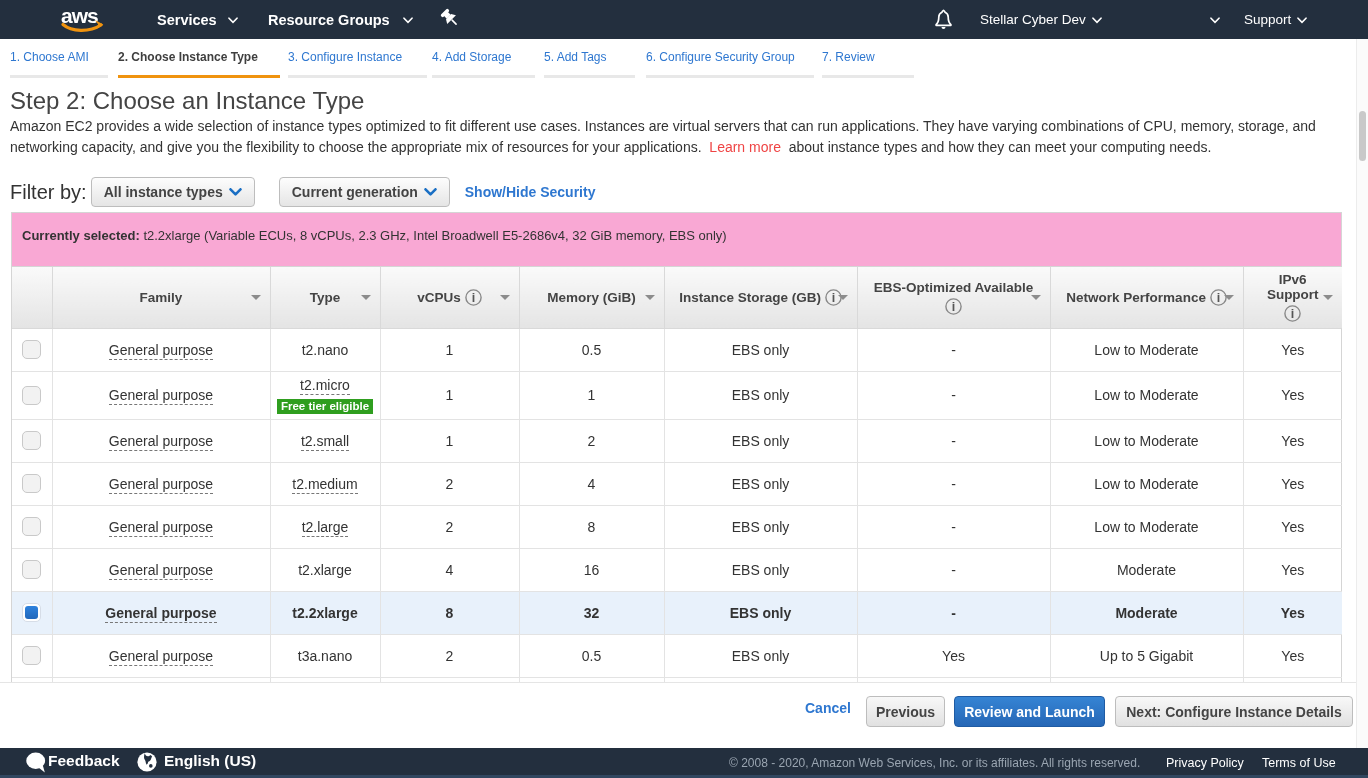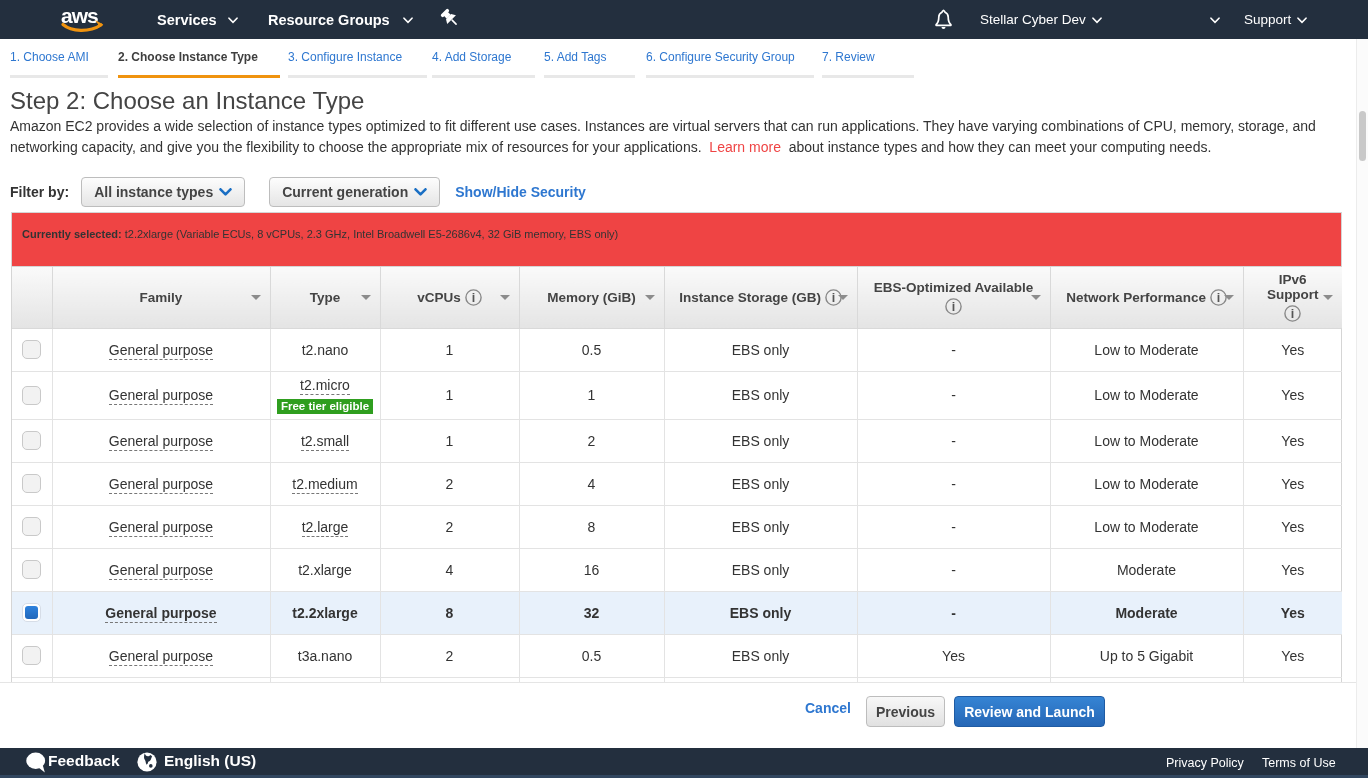--- a/index.html
+++ b/index.html
@@ -16,28 +16,28 @@
 .tab { display:inline-block; font-size:12px; color:#2e77d0; text-align:left; padding-bottom:11px; border-bottom:3px solid #e8e8e8; line-height:14px; }
 .tab.active { color:#3f3f3f; font-weight:bold; border-bottom-color:#f0930f; }
 
 
 h1 { position:absolute; top:88px; left:10px; font-size:24px; font-weight:400; color:#444; line-height:26px; }
 .desc { position:absolute; top:116px; left:10px; font-size:14px; line-height:21px; color:#333; white-space:nowrap; }
 a.lm { color:#ef4444; text-decoration:none; }
 
 
 .filterrow { position:absolute; top:177px; left:10px; height:30px; display:flex; align-items:center; }
-.filterlabel { font-size:14px; font-weight:bold; color:#333; margin-right:12px; }
+.filterlabel { font-size:20px; font-weight:normal; color:#333; margin-right:4px; }
 .dropbtn { height:30px; border:1px solid #bdbdbd; border-radius:4px; background:linear-gradient(#fdfdfd,#e5e5e5); font-size:14px; font-weight:bold; color:#444; display:inline-flex; align-items:center; padding:0 12px; }
 .dropbtn svg { margin-left:6px; }
 .showhide { font-size:14px; font-weight:bold; color:#2e77d0; }
 
 
 .panel { position:absolute; top:212px; left:11px; width:1331px; border:1px solid #d5d5d5; background:#fff; }
-.selbox { height:54px; padding:15px 0 0 10px; font-size:11px; color:#333; border-bottom:1px solid #d5d5d5; background:#ef4444; }
+.selbox { height:54px; padding:15px 0 0 10px; font-size:13px; color:#333; border-bottom:1px solid #d5d5d5; background:#f9a8d4; }
 table.grid { border-collapse:collapse; width:1330px; table-layout:fixed; }
 table.grid th { position:relative; background:linear-gradient(#fafafa,#e4e4e4); border:1px solid #d9d9d9; border-top:none; height:61px; font-size:13.5px; font-weight:bold; color:#444; text-align:center; vertical-align:middle; padding:0; }
 table.grid td { border:1px solid #e3e3e3; height:43px; text-align:center; vertical-align:middle; font-size:14px; color:#333; padding:0; }
 table.grid th:first-child, table.grid td:first-child { border-left:none; }
 table.grid th:last-child, table.grid td:last-child { border-right:none; }
 table.grid tr:last-child td { border-bottom:none; }
 tr.sel td { background:#e8f1fb; font-weight:bold; }
 .dashed { border-bottom:1px dashed #777; padding-bottom:1px; }
 .badge { display:inline-block; background:#2f9e1f; color:#fff; font-size:11.5px; font-weight:bold; line-height:13px; padding:1px 4px; }
 .cb { width:19px; height:19px; border:1px solid #c9c9c9; border-radius:5px; background:#f2f2f2; margin:0 auto; }
@@ -301,30 +301,32 @@
 </div>
 
 <div class="scrolltrack" style="position:absolute; top:39px; height:709px; right:0; width:12px; background:#fbfbfb; border-left:1px solid #ececec; z-index:50;">
   <div style="position:absolute; top:72px; left:2px; width:7px; height:50px; border-radius:3.5px; background:#c9c9c9;"></div>
 </div>
 
 <div class="bottombar">
   <span class="cancel">Cancel</span>
   <span class="btn gray" style="left:866px; width:79px;">Previous</span>
   <span class="btn blue" style="left:954px; width:151px;">Review and Launch</span>
+  <span class="btn gray" style="left:1115px; width:238px;">Next: Configure Instance Details</span>
 </div>
 
 <div class="footer">
   <svg style="position:absolute;left:26px;top:4px" width="20" height="21" viewBox="0 0 20 21">
     <ellipse cx="9.7" cy="8.7" rx="9.4" ry="8.2" fill="#fff"></ellipse>
     <path d="M12.5 15.5 L18.8 20.5 L16.8 13.2 Z" fill="#fff"></path>
   </svg>
   <span class="fitem" style="left:48px">Feedback</span>
   <svg style="position:absolute;left:137px;top:4px" width="20" height="20" viewBox="0 0 20 20">
     <circle cx="10" cy="10" r="9.6" fill="#fff"></circle>
     <path d="M7.8 1.2 C 8.3 3.4, 9.6 4.6, 11.6 4.2 L13.8 3.1 L15.2 4.8 C 13.9 5.6, 14.5 7.2, 13.2 8.6 C 12.1 9.8, 10.8 9.3, 10.9 11.2 L9.6 12.8 C 8.4 10.8, 9 9.4, 7.8 7.8 C 6.6 6.2, 6.9 3.4, 7.8 1.2 Z" fill="#232f3e"></path>
     <circle cx="13.8" cy="13.9" r="1.8" fill="#232f3e"></circle>
   </svg>
   <span class="fitem" style="left:164px">English (US)</span>
+  <span class="copy">© 2008 - 2020, Amazon Web Services, Inc. or its affiliates. All rights reserved.</span>
   <span class="flink" style="left:1166px">Privacy Policy</span>
   <span class="flink" style="left:1262px">Terms of Use</span>
   <div class="strip"></div>
 </div>
 
 </body></html>

